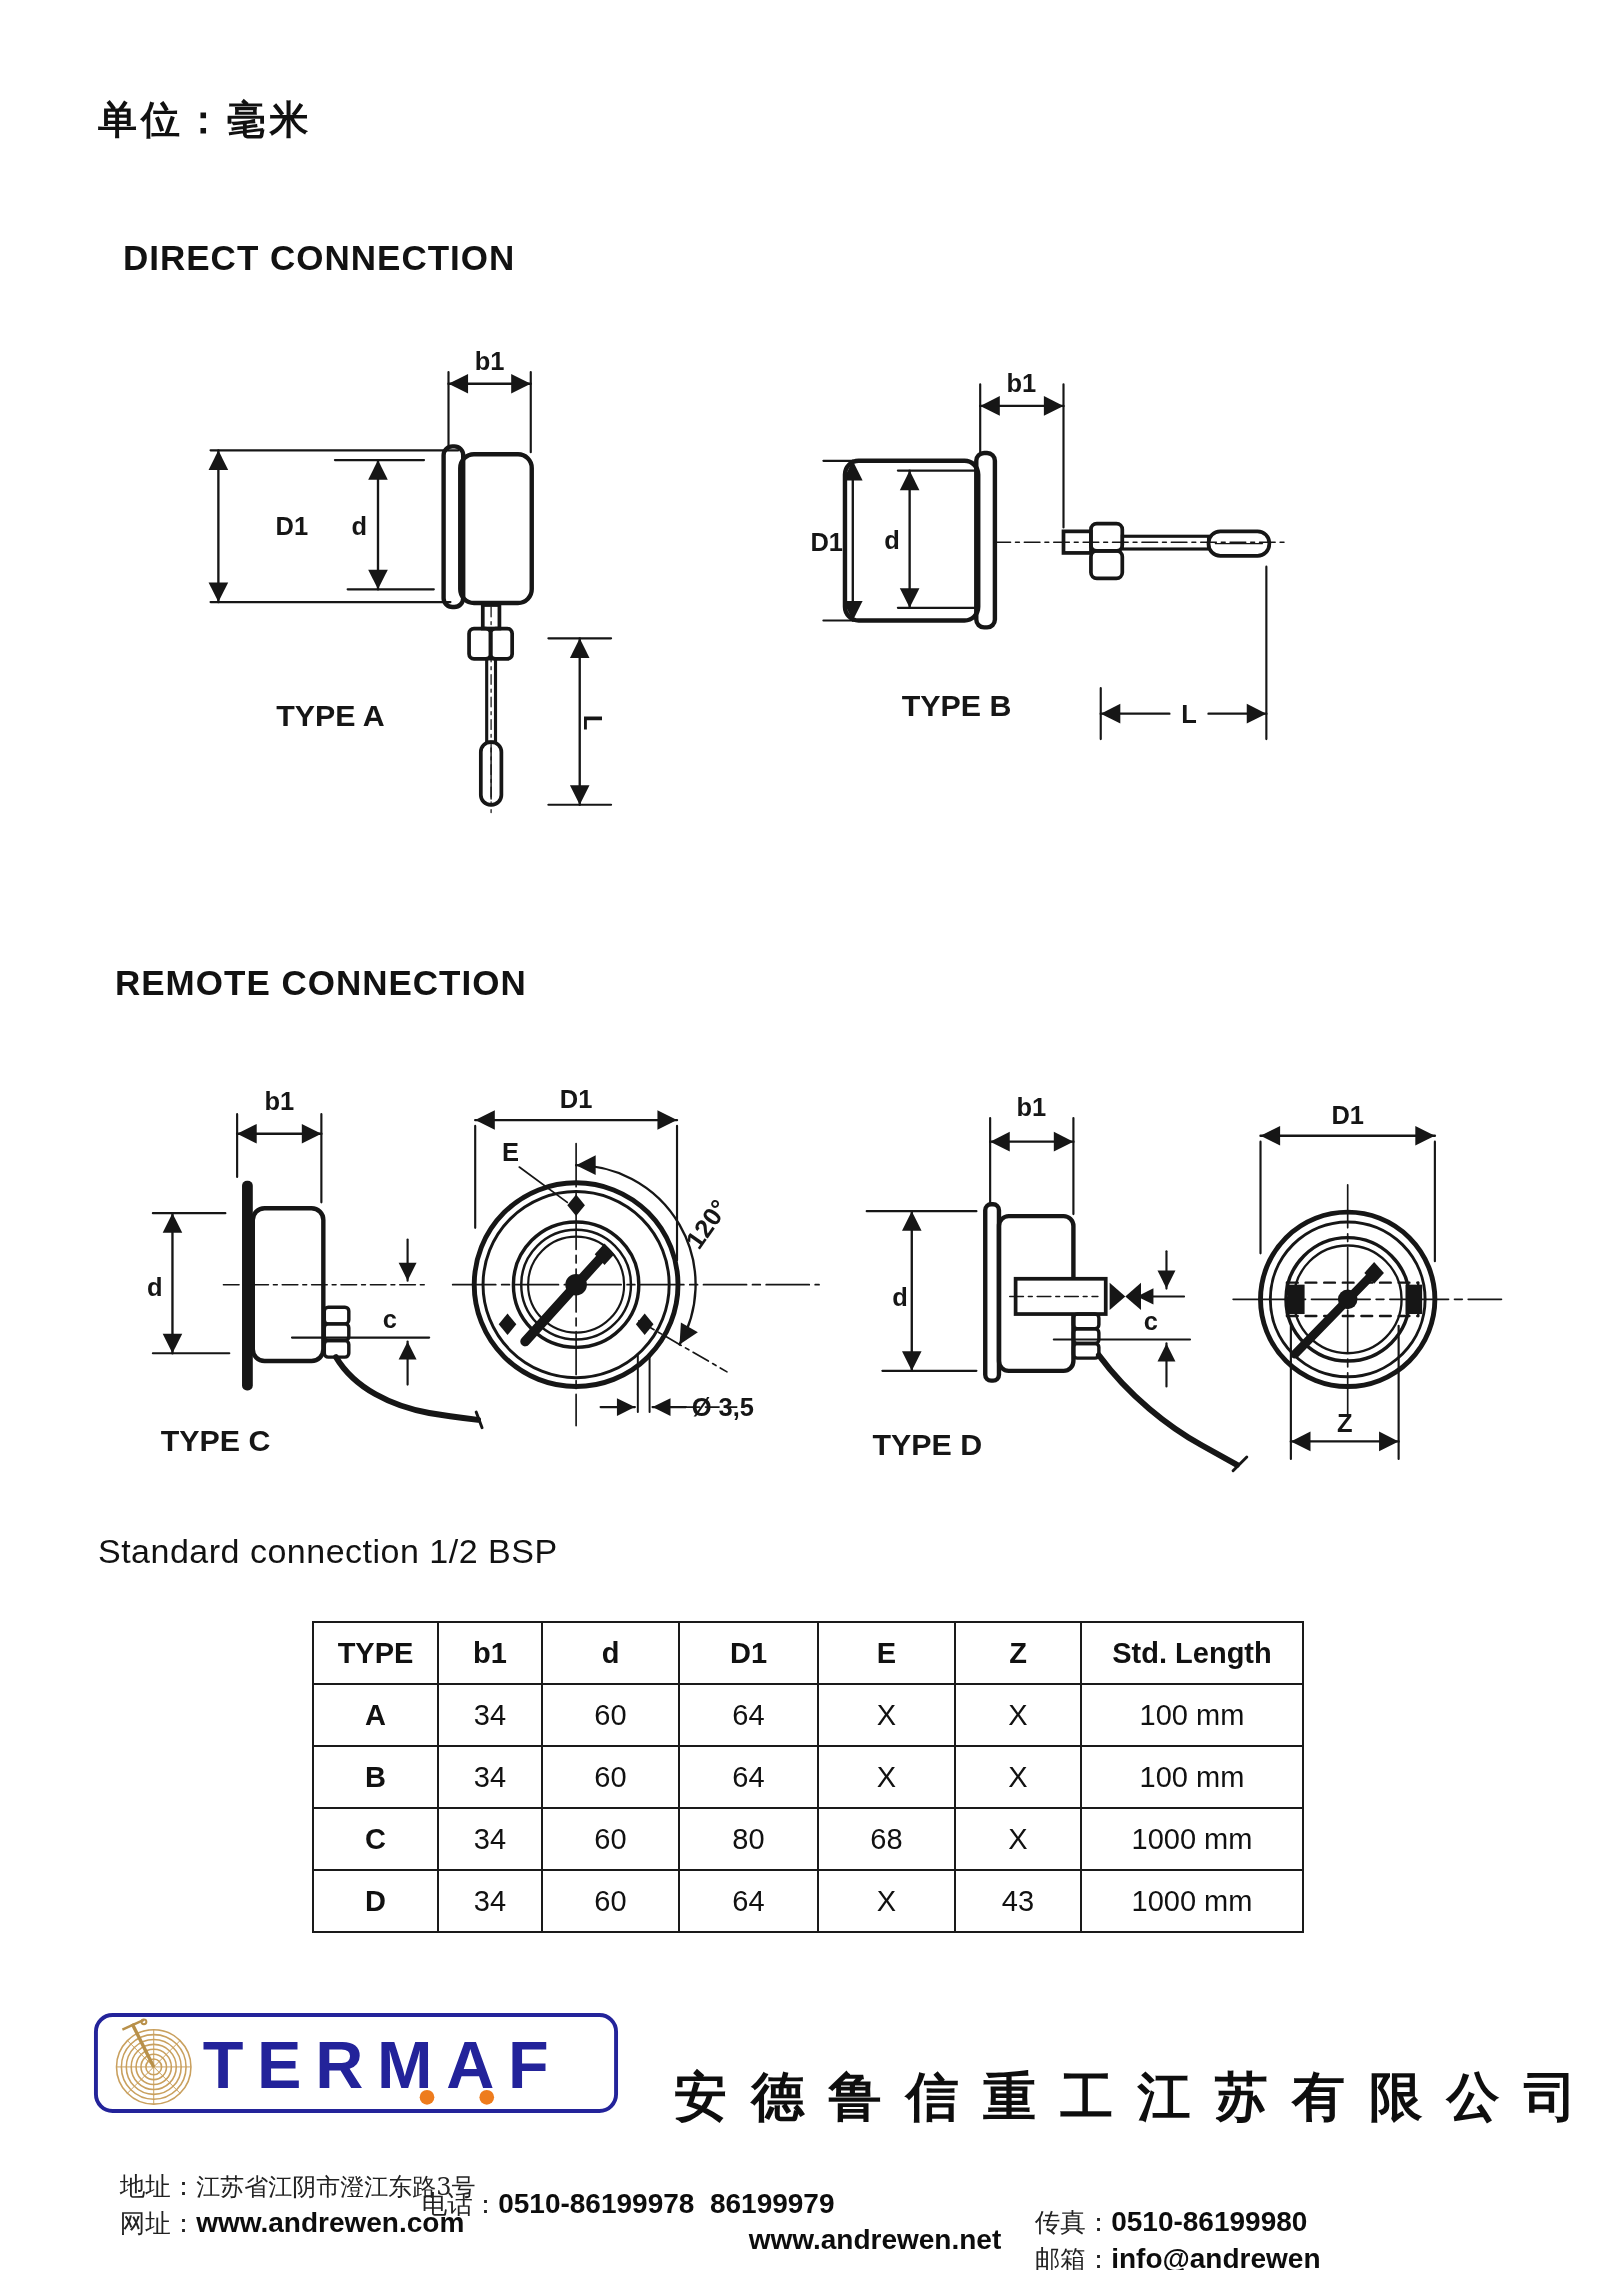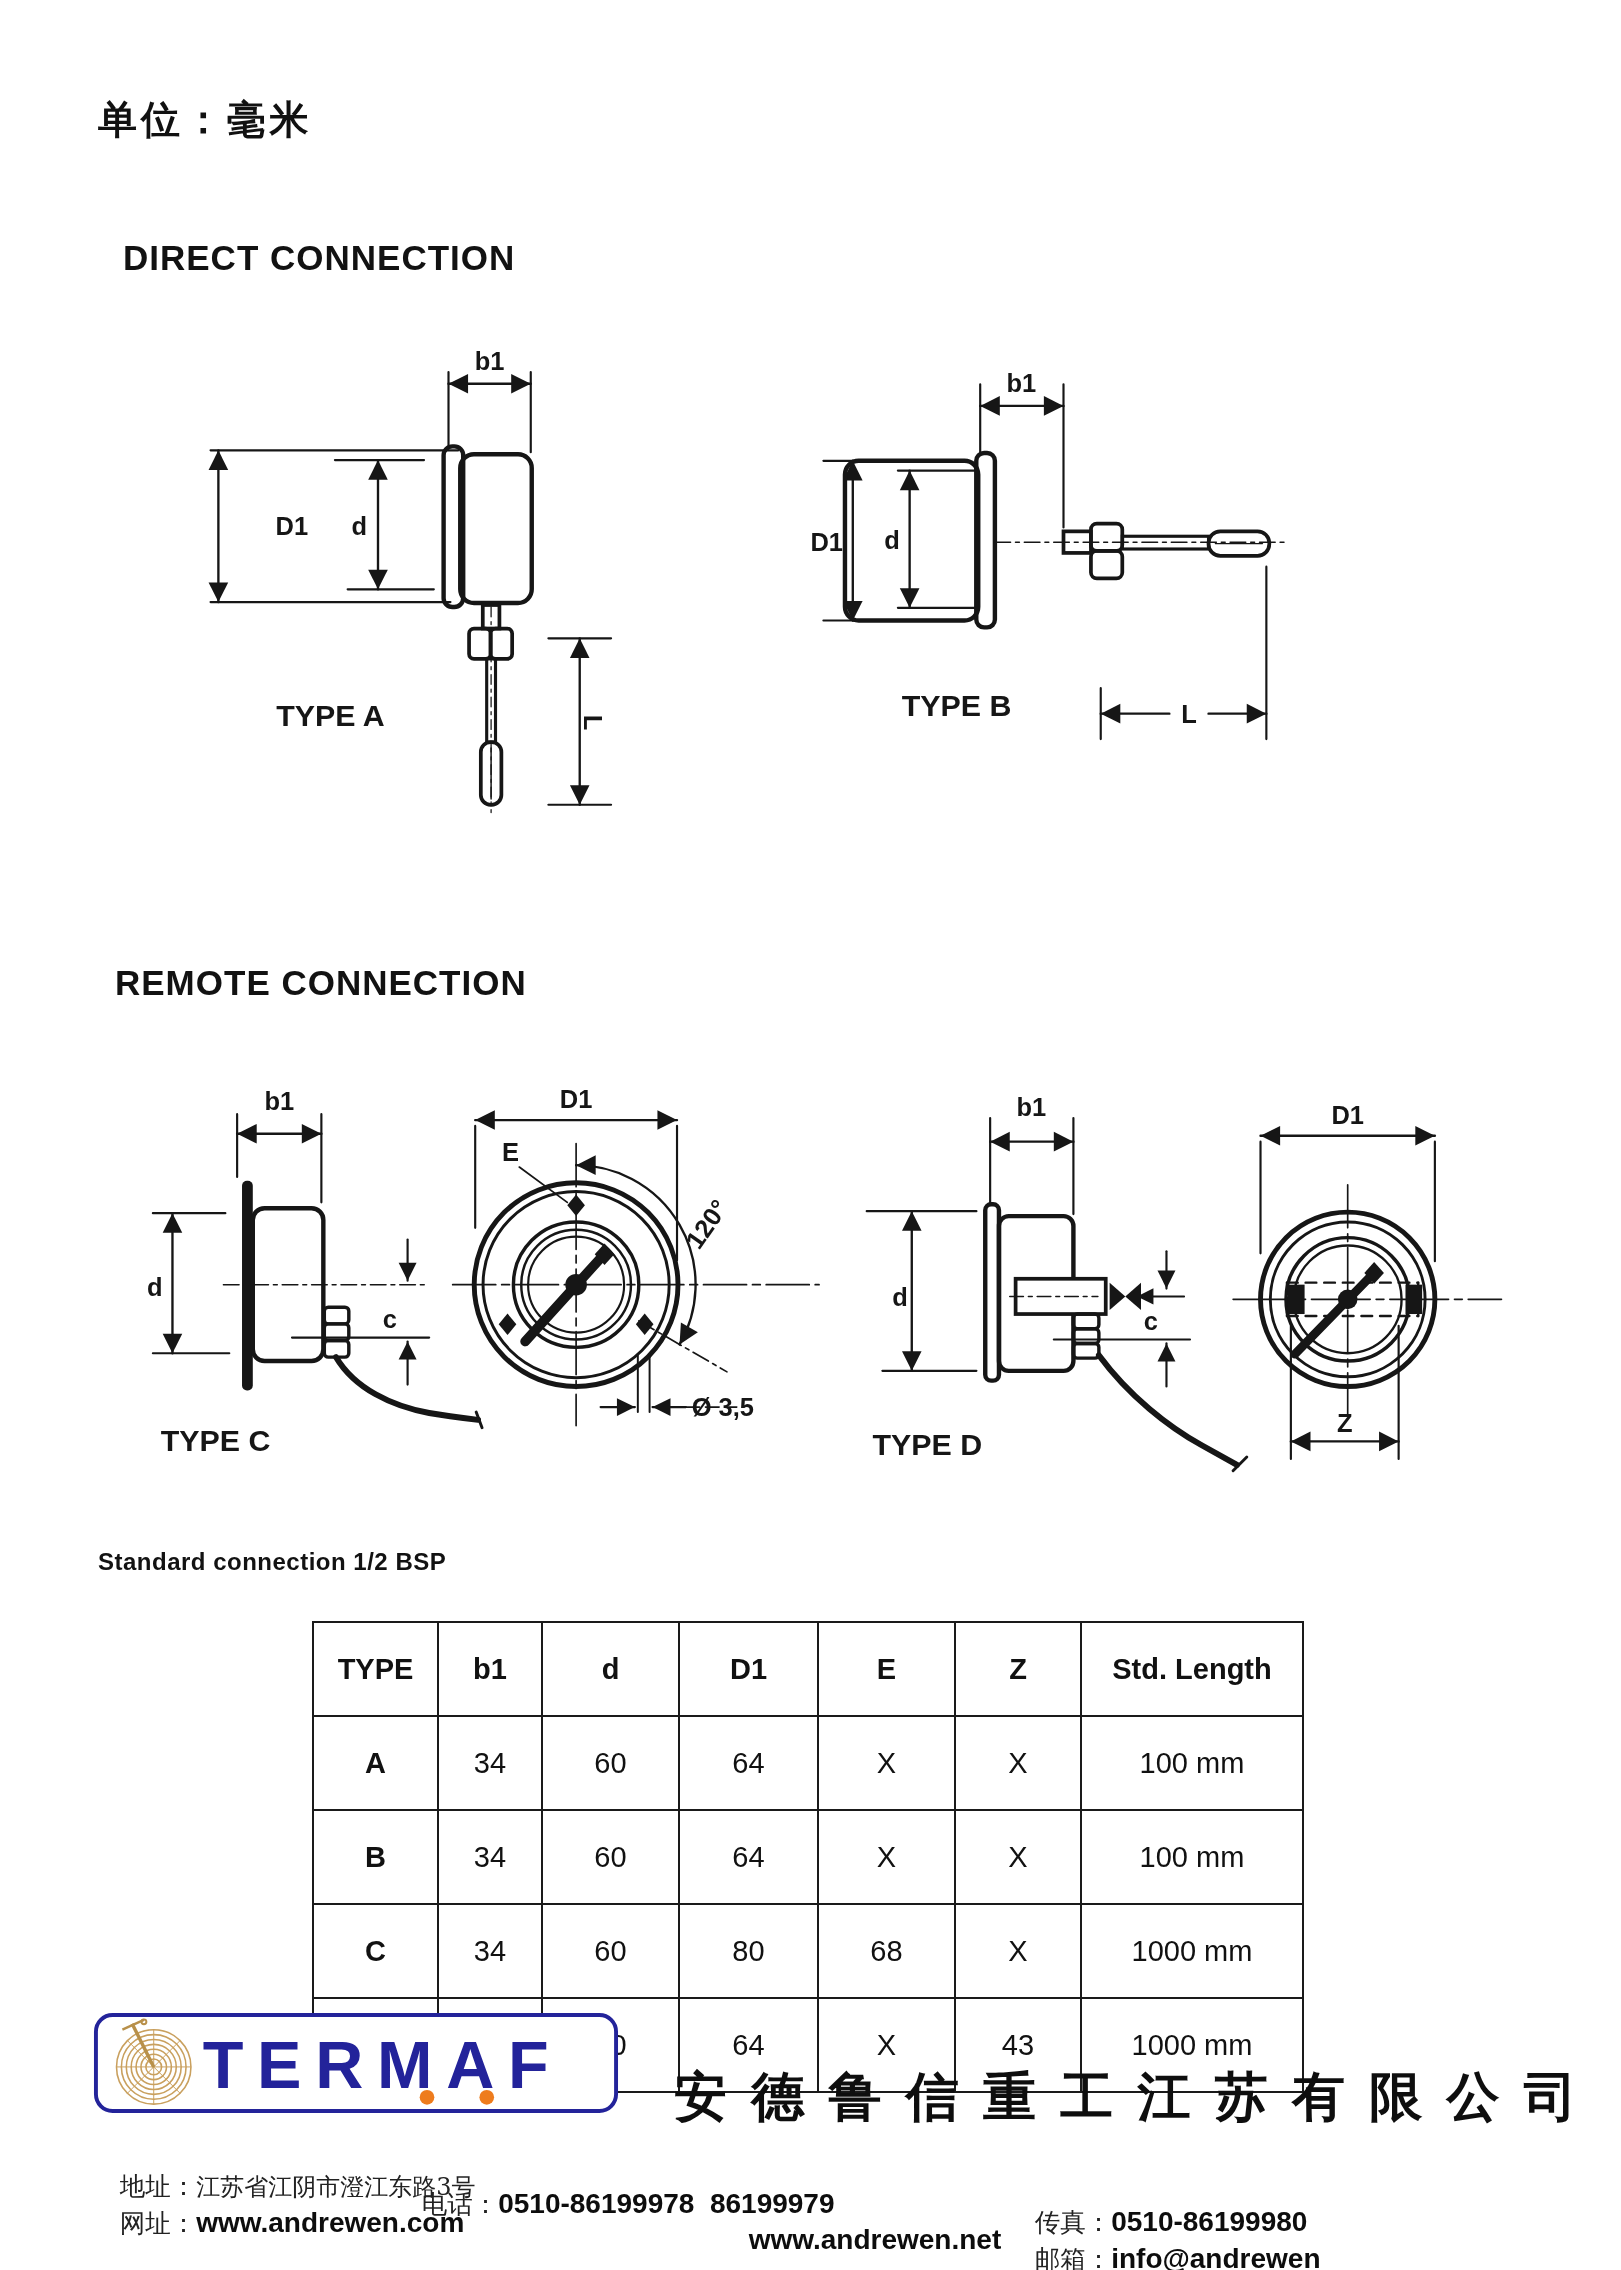--- a/index.html
+++ b/index.html
@@ -1,25 +1,25 @@
 <!DOCTYPE html>
 <html><head>
 <meta charset="utf-8">
 <style>
   html,body{margin:0;padding:0;background:#9a9a9a;}
   #page{position:relative;width:1621px;height:2270px;background:#ffffff;
         font-family:"Liberation Sans",sans-serif;color:#161616;overflow:hidden;}
   .abs{position:absolute;}
   .unit-note{font-family:"DejaVu Serif",serif;font-size:39px;font-weight:600;letter-spacing:3.9px;color:#111;}
   .sec-heading{font-size:35px;font-weight:bold;letter-spacing:1px;color:#121212;margin-left:25px;}
-  .sub-heading{font-size:24px;font-weight:bold;letter-spacing:0.5px;color:#121212;margin-top:16px;}
+  .sub-heading{font-size:34px;font-weight:normal;letter-spacing:0.5px;color:#121212;}
   svg text.dim{font-family:"Liberation Sans",sans-serif;font-size:26px;font-weight:bold;fill:#161616;}
   svg text.cap{font-family:"Liberation Sans",sans-serif;font-size:31px;font-weight:bold;fill:#161616;}
   table.spec{border-collapse:collapse;table-layout:fixed;width:992px;font-size:29px;text-align:center;color:#111;}
-  table.spec th,table.spec td{border:2.9px solid #1a1a1a;height:60px;padding:16px;vertical-align:middle;}
+  table.spec th,table.spec td{border:2.9px solid #1a1a1a;height:60px;padding:0;vertical-align:middle;}
   table.spec th{font-weight:bold;}
   table.spec td.tcol{font-weight:bold;}
   .cn-name{font-family:"DejaVu Serif",serif;font-size:53px;font-weight:600;letter-spacing:2.9px;color:#0e0e0e;white-space:pre;}
   .footer-line{white-space:pre;}
   .f-label{font-family:"DejaVu Serif",serif;font-size:25.5px;font-weight:400;color:#222;}
   .f-value{font-family:"Liberation Sans",sans-serif;font-size:28px;font-weight:600;color:#0d0d0d;}
 </style>
 </head>
 <body>
 

